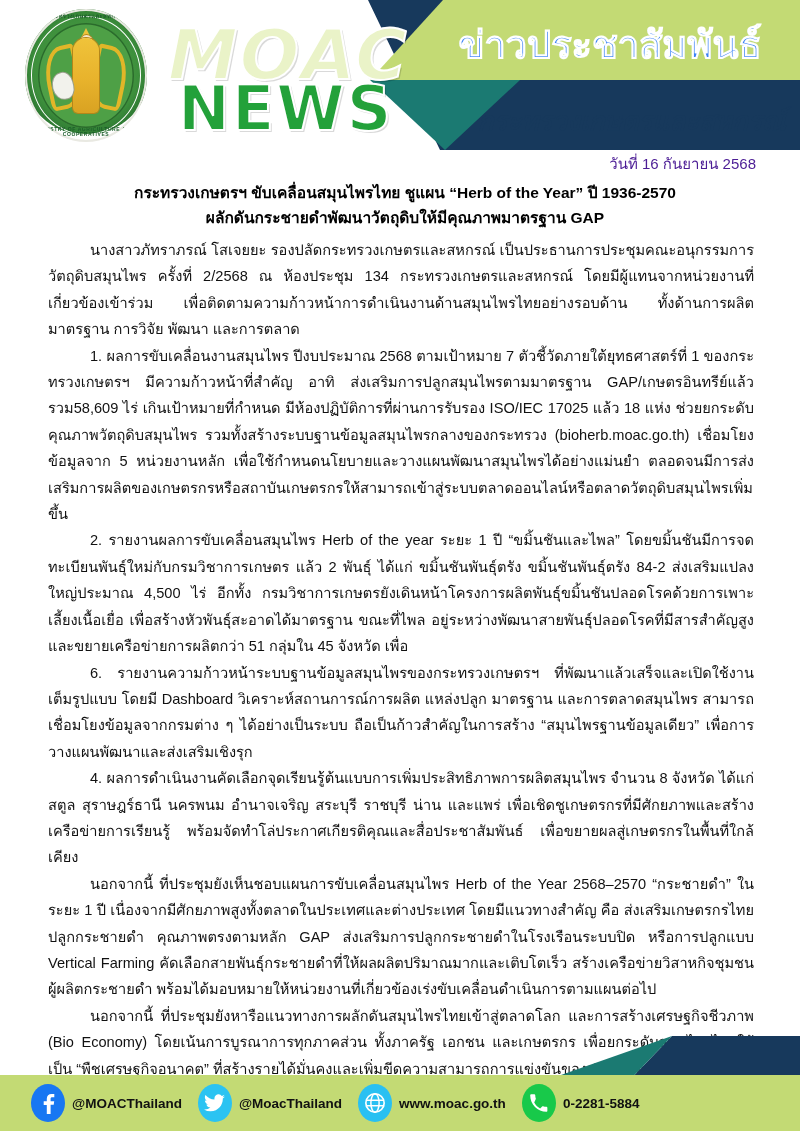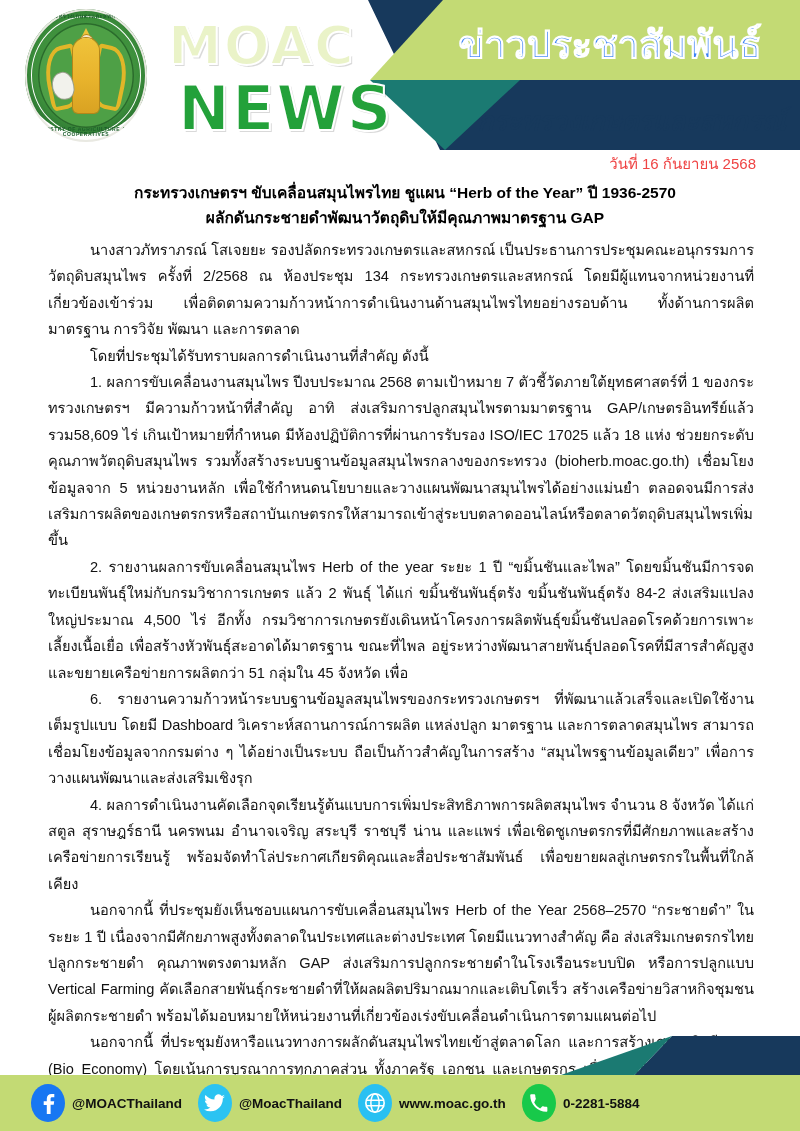--- a/index.html
+++ b/index.html
@@ -124,27 +124,28 @@
     color: #1c5e2a;
     font-weight: bold;
     line-height: 1;
   }
   .seal-txt-top { top: 4px; font-size: 6px; letter-spacing: .3px; }
   .seal-txt-bot { bottom: 5px; font-size: 5px; letter-spacing: .6px; }
 
   .moac-word {
     position: absolute;
     left: 168px; top: 14px;
-    font-size: 54px;
+    font-size: 70px;
     font-weight: bold;
     letter-spacing: 2px;
     color: #eaf3c8;
     -webkit-text-stroke: 2px #ffffff;
     text-shadow: 2px 2px 0 rgba(0,0,0,.15);
     font-family: "DejaVu Sans", "Liberation Sans", sans-serif;
+    font-style: italic;
   }
   .news-word {
     position: absolute;
     left: 178px; top: 72px;
     font-size: 62px;
     font-weight: bold;
     letter-spacing: 2px;
     color: #23a13a;
     -webkit-text-stroke: 2px #ffffff;
     text-shadow: 2px 2px 0 rgba(0,0,0,.15);
@@ -172,21 +173,21 @@
     border-bottom: 2px solid #17395c;
     padding-bottom: 2px;
     font-family: "Liberation Sans", "DejaVu Sans", sans-serif;
   }
 
   
   .date-line {
     position: absolute;
     right: 44px; top: 152px;
     font-size: 15px;
-    color: #ef4444;
+    color: #4c1d95;
   }
 
   
   .title-block {
     position: absolute;
     left: 60px; top: 180px;
     width: 690px;
     text-align: center;
   }
   .title-line {
@@ -304,21 +305,20 @@
 
 <div class="date-line">วันที่ 16 กันยายน 2568</div>
 
 <div class="title-block">
   <div class="title-line">กระทรวงเกษตรฯ ขับเคลื่อนสมุนไพรไทย ชูแผน “Herb of the Year” ปี 1936-2570</div>
   <div class="title-line">ผลักดันกระชายดำพัฒนาวัตถุดิบให้มีคุณภาพมาตรฐาน GAP</div>
 </div>
 
 <div class="article">
   <p>นางสาวภัทราภรณ์ โสเจยยะ รองปลัดกระทรวงเกษตรและสหกรณ์ เป็นประธานการประชุมคณะอนุกรรมการวัตถุดิบสมุนไพร ครั้งที่ 2/2568 ณ ห้องประชุม 134 กระทรวงเกษตรและสหกรณ์ โดยมีผู้แทนจากหน่วยงานที่เกี่ยวข้องเข้าร่วม เพื่อติดตามความก้าวหน้าการดำเนินงานด้านสมุนไพรไทยอย่างรอบด้าน ทั้งด้านการผลิต มาตรฐาน การวิจัย พัฒนา และการตลาด</p>
-  <p>โดยที่ประชุมได้รับทราบผลการดำเนินงานที่สำคัญ ดังนี้</p>
   <p>1. ผลการขับเคลื่อนงานสมุนไพร ปีงบประมาณ 2568 ตามเป้าหมาย 7 ตัวชี้วัดภายใต้ยุทธศาสตร์ที่ 1 ของกระทรวงเกษตรฯ มีความก้าวหน้าที่สำคัญ อาทิ ส่งเสริมการปลูกสมุนไพรตามมาตรฐาน GAP/เกษตรอินทรีย์แล้วรวม58,609 ไร่ เกินเป้าหมายที่กำหนด มีห้องปฏิบัติการที่ผ่านการรับรอง ISO/IEC 17025 แล้ว 18 แห่ง ช่วยยกระดับคุณภาพวัตถุดิบสมุนไพร รวมทั้งสร้างระบบฐานข้อมูลสมุนไพรกลางของกระทรวง (bioherb.moac.go.th) เชื่อมโยงข้อมูลจาก 5 หน่วยงานหลัก เพื่อใช้กำหนดนโยบายและวางแผนพัฒนาสมุนไพรได้อย่างแม่นยำ ตลอดจนมีการส่งเสริมการผลิตของเกษตรกรหรือสถาบันเกษตรกรให้สามารถเข้าสู่ระบบตลาดออนไลน์หรือตลาดวัตถุดิบสมุนไพรเพิ่มขึ้น</p>
 
   <p>
     <span>2. รายงานผล</span><b>การขับเคลื่อนสมุนไพร Herb of the year ระยะ 1 ปี “ขมิ้นชันและไพล”</b><span> โดยขมิ้นชันมีการจดทะเบียนพันธุ์ใหม่กับกรมวิชาการเกษตร แล้ว 2 พันธุ์ ได้แก่ ขมิ้นชันพันธุ์ตรัง ขมิ้นชันพันธุ์ตรัง 84-2 ส่งเสริมแปลงใหญ่ประมาณ 4,500 ไร่ อีกทั้ง กรมวิชาการเกษตรยังเดินหน้าโครงการผลิตพันธุ์ขมิ้นชันปลอดโรคด้วยการเพาะเลี้ยงเนื้อเยื่อ เพื่อสร้างหัวพันธุ์สะอาดได้มาตรฐาน ขณะที่ไพล อยู่ระหว่างพัฒนาสายพันธุ์ปลอดโรคที่มีสารสำคัญสูง และขยายเครือข่ายการผลิตกว่า 51 กลุ่มใน 45 จังหวัด เพื่อ</span>
   </p>
 
   <p>
     <span>6. รายงานความก้าวหน้า</span><b>ระบบฐานข้อมูลสมุนไพรของกระทรวงเกษตรฯ</b><span> ที่พัฒนาแล้วเสร็จและเปิดใช้งานเต็มรูปแบบ โดยมี Dashboard วิเคราะห์สถานการณ์การผลิต แหล่งปลูก มาตรฐาน และการตลาดสมุนไพร สามารถเชื่อมโยงข้อมูลจากกรมต่าง ๆ ได้อย่างเป็นระบบ ถือเป็นก้าวสำคัญในการสร้าง “สมุนไพรฐานข้อมูลเดียว” เพื่อการวางแผนพัฒนาและส่งเสริมเชิงรุก</span>
   </p>
 

